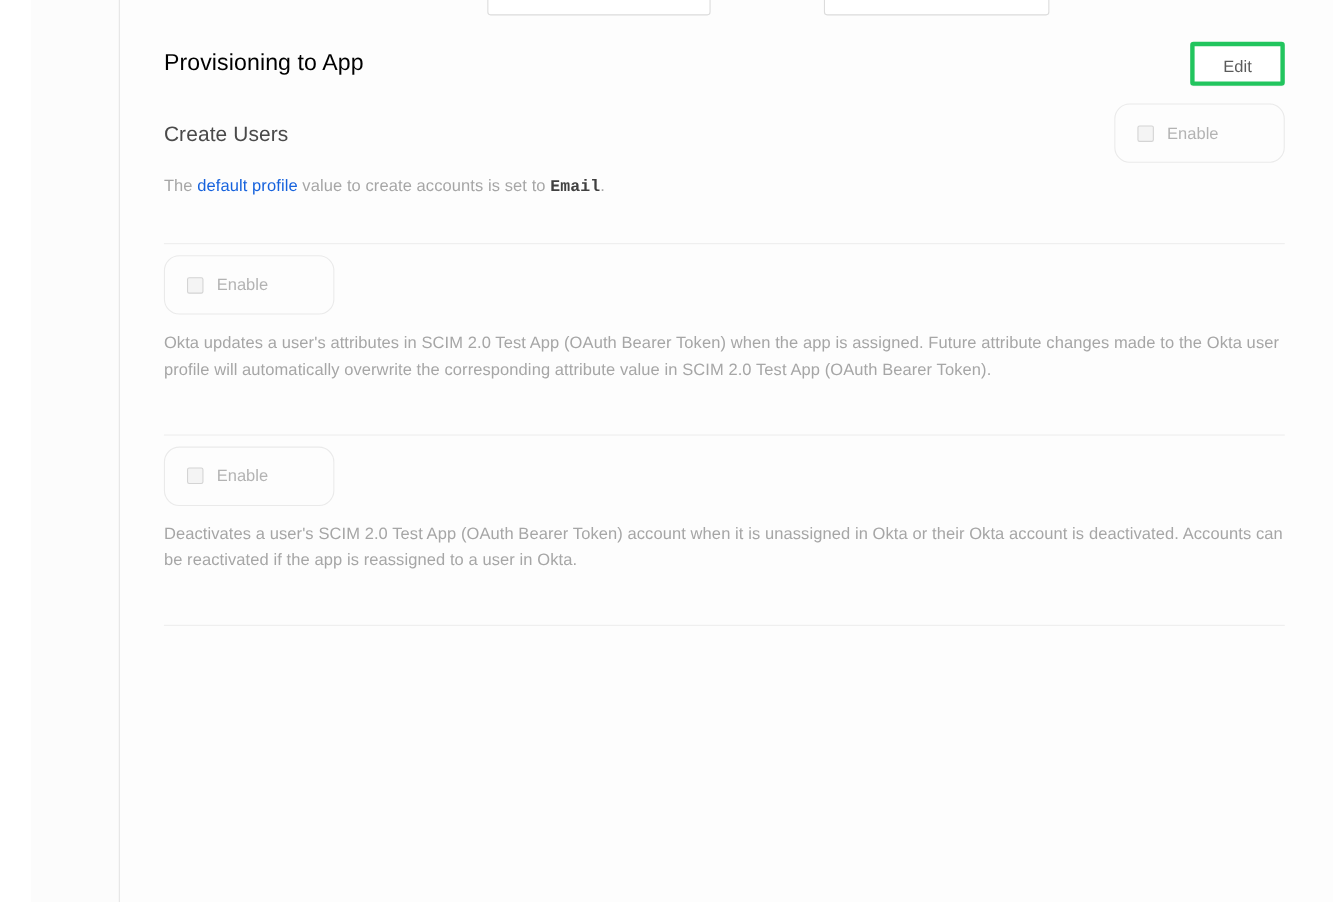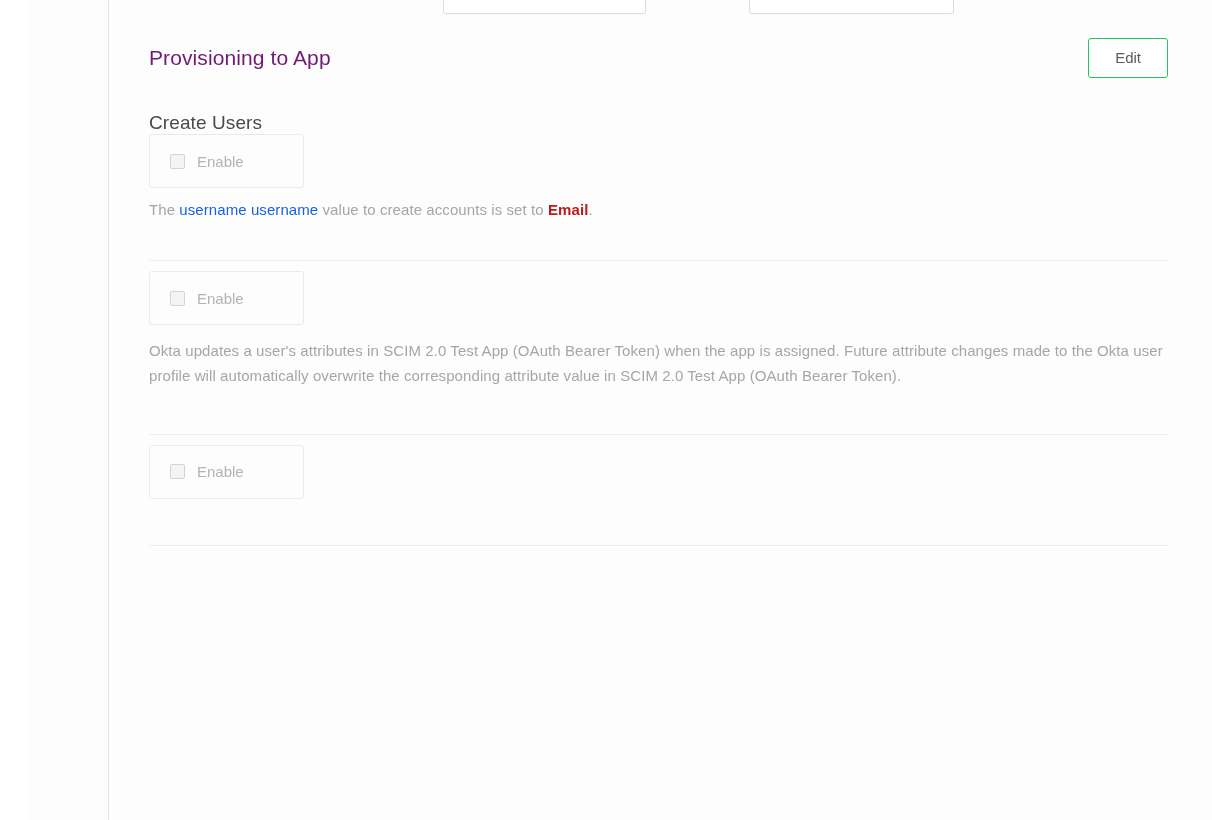--- a/index.html
+++ b/index.html
@@ -71,58 +71,57 @@
   
   .section-title-row {
     display: flex;
     align-items: center;
     justify-content: space-between;
     padding-top: 16px;
     min-height: 52px;
   }
   .section-title {
     font-size: 21px;
-    color: #701a75;
+    color: #000000;
     font-weight: 400;
     letter-spacing: 0.1px;
   }
   .edit-button {
-    border: 1px solid #22c55e;
+    border: 4px solid #22c55e;
     border-radius: 3px;
     background: #ffffff;
     color: #5b5b5b;
     font-size: 15px;
     padding: 0 26px;
     height: 40px;
     line-height: 38px;
     cursor: pointer;
     box-shadow: 0 1px 0 rgba(0,0,0,0.02);
     font-family: "Liberation Sans", sans-serif;
   }
 
   
   .feature {
     padding-top: 10px;
   }
   .feature-head {
     display: flex;
     align-items: flex-start;
     justify-content: space-between;
-    flex-direction: column;
   }
   .feature-title {
     font-size: 19px;
     color: #4a4a4a;
     font-weight: 400;
     padding-top: 18px;
     letter-spacing: 0.1px;
   }
   .enable-box {
     border: 1px solid #eaeaea;
-    border-radius: 3px;
+    border-radius: 14px;
     background: #fdfdfd;
     height: 54px;
     min-width: 155px;
     display: flex;
     align-items: center;
     padding: 0 20px;
     box-sizing: border-box;
     gap: 12px;
     cursor: pointer;
   }
@@ -147,22 +146,23 @@
     margin-top: 14px;
     letter-spacing: 0.08px;
   }
   .desc.tight { margin-top: 10px; }
   .desc .link {
     color: #1662dd;
     text-decoration: none;
     cursor: pointer;
   }
   .desc .strong {
-    color: #b91c1c;
+    color: #404040;
     font-weight: bold;
+    font-family: Liberation Mono, monospace;
   }
 
   .divider {
     border-top: 1px solid #eeeeee;
     margin-top: 38px;
   }
   .divider.tall { margin-top: 46px; }
 </style>
 </head>
 <body>
@@ -187,21 +187,21 @@
 
       <div class="feature">
         <div class="feature-head">
           <div class="feature-title">Create Users</div>
           <div class="enable-box">
             <span class="checkbox"></span>
             <span class="enable-label">Enable</span>
           </div>
         </div>
         <div class="desc tight">
-          <span>The </span><a class="link" href="#">username username</a><span> value to create accounts is set to </span><span class="strong">Email</span><span>.</span>
+          <span>The </span><a class="link" href="#">default profile</a><span> value to create accounts is set to </span><span class="strong">Email</span><span>.</span>
         </div>
         <div class="divider"></div>
       </div>
 
       <div class="feature">
         <div class="feature-head">
           <div class="enable-box">
             <span class="checkbox"></span>
             <span class="enable-label">Enable</span>
           </div>
@@ -210,18 +210,19 @@
         <div class="divider tall"></div>
       </div>
 
       <div class="feature">
         <div class="feature-head">
           <div class="enable-box">
             <span class="checkbox"></span>
             <span class="enable-label">Enable</span>
           </div>
         </div>
+        <div class="desc">Deactivates a user's SCIM 2.0 Test App (OAuth Bearer Token) account when it is unassigned in Okta or their Okta account is deactivated. Accounts can be reactivated if the app is reassigned to a user in Okta.</div>
         <div class="divider tall"></div>
       </div>
 
     </div>
   </div>
 </div>
 
 </body></html>

